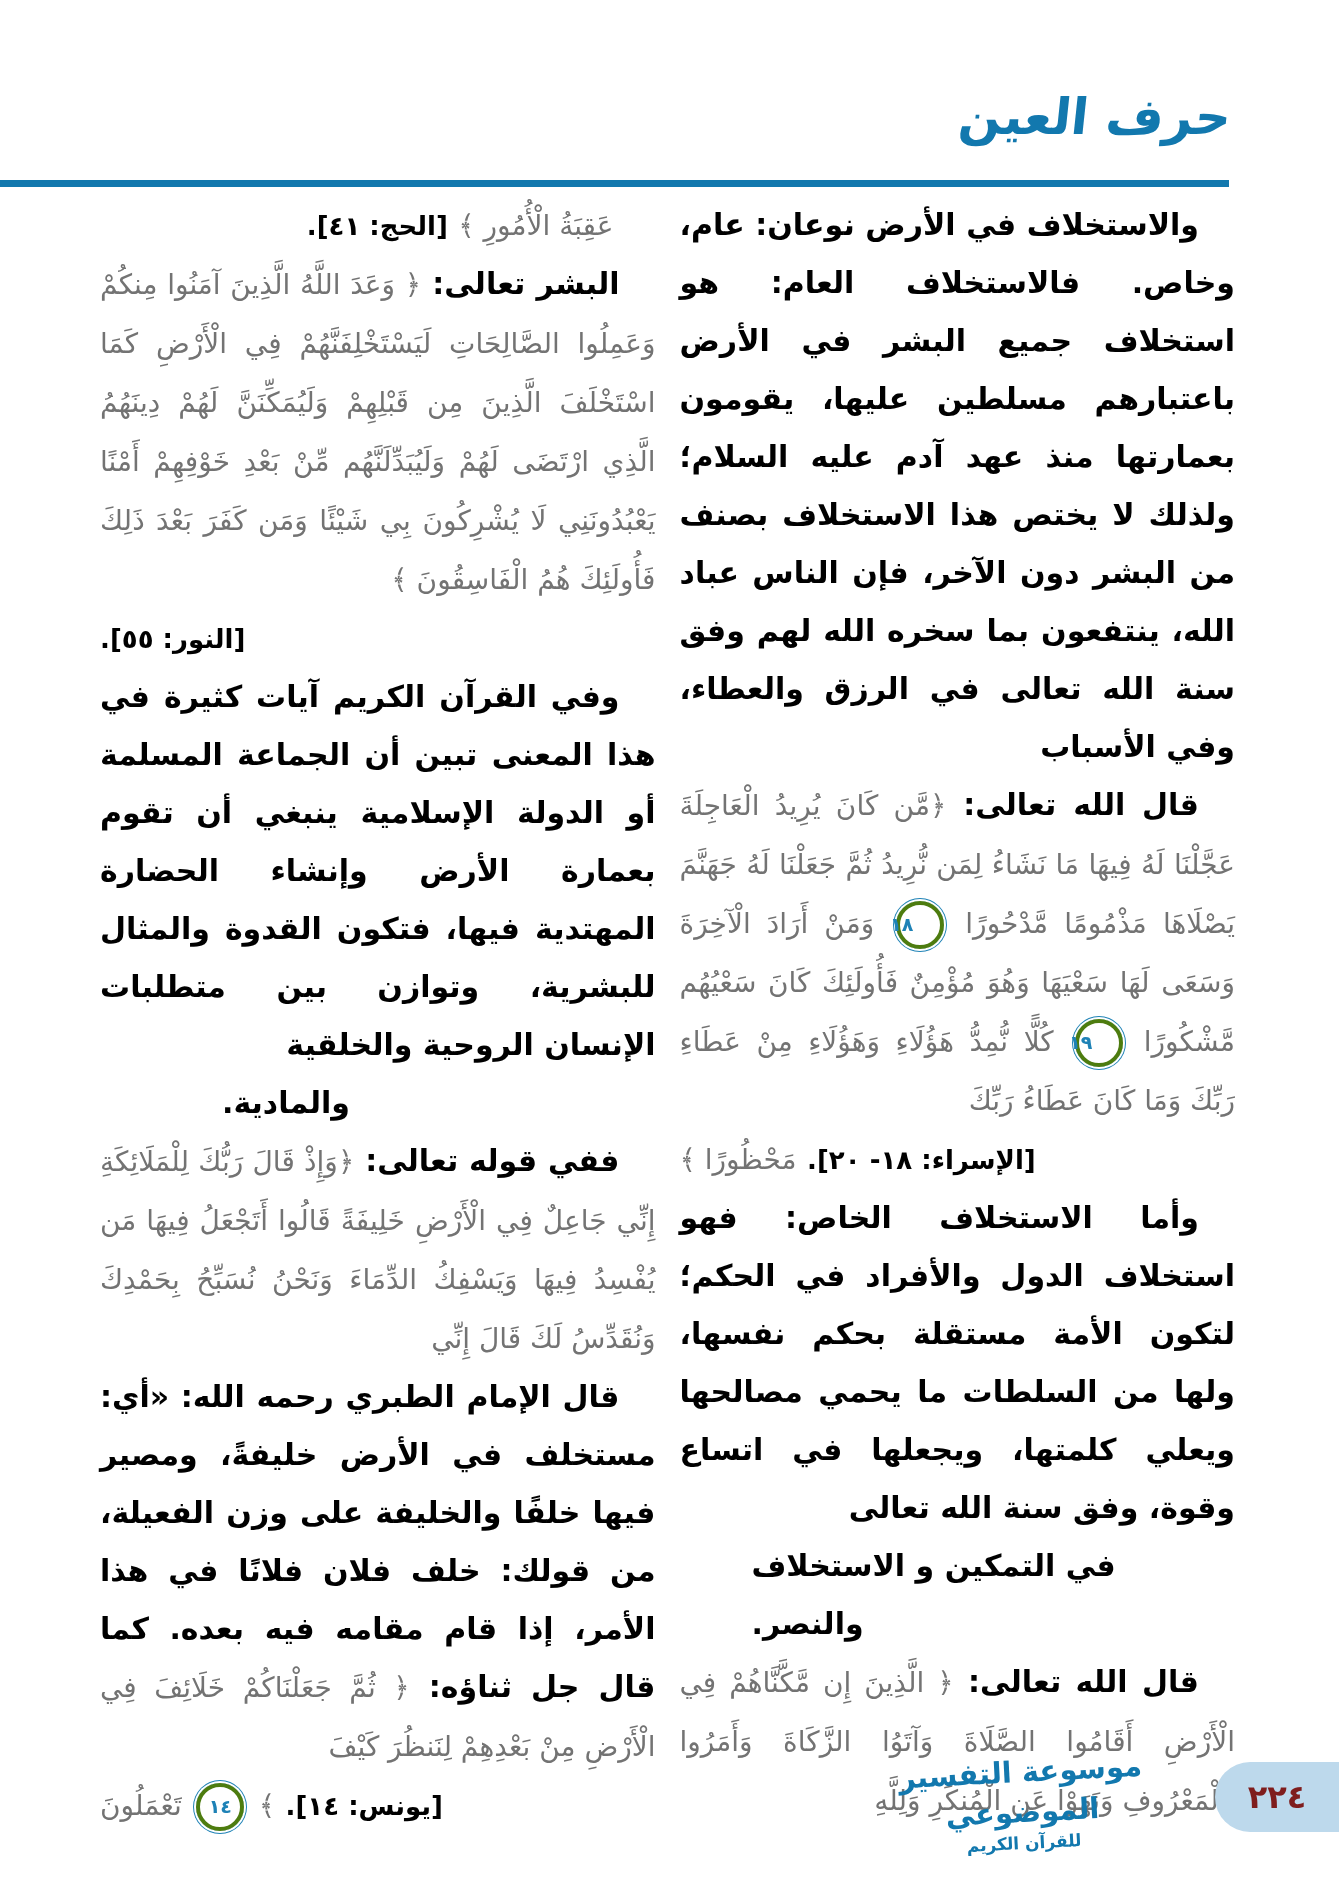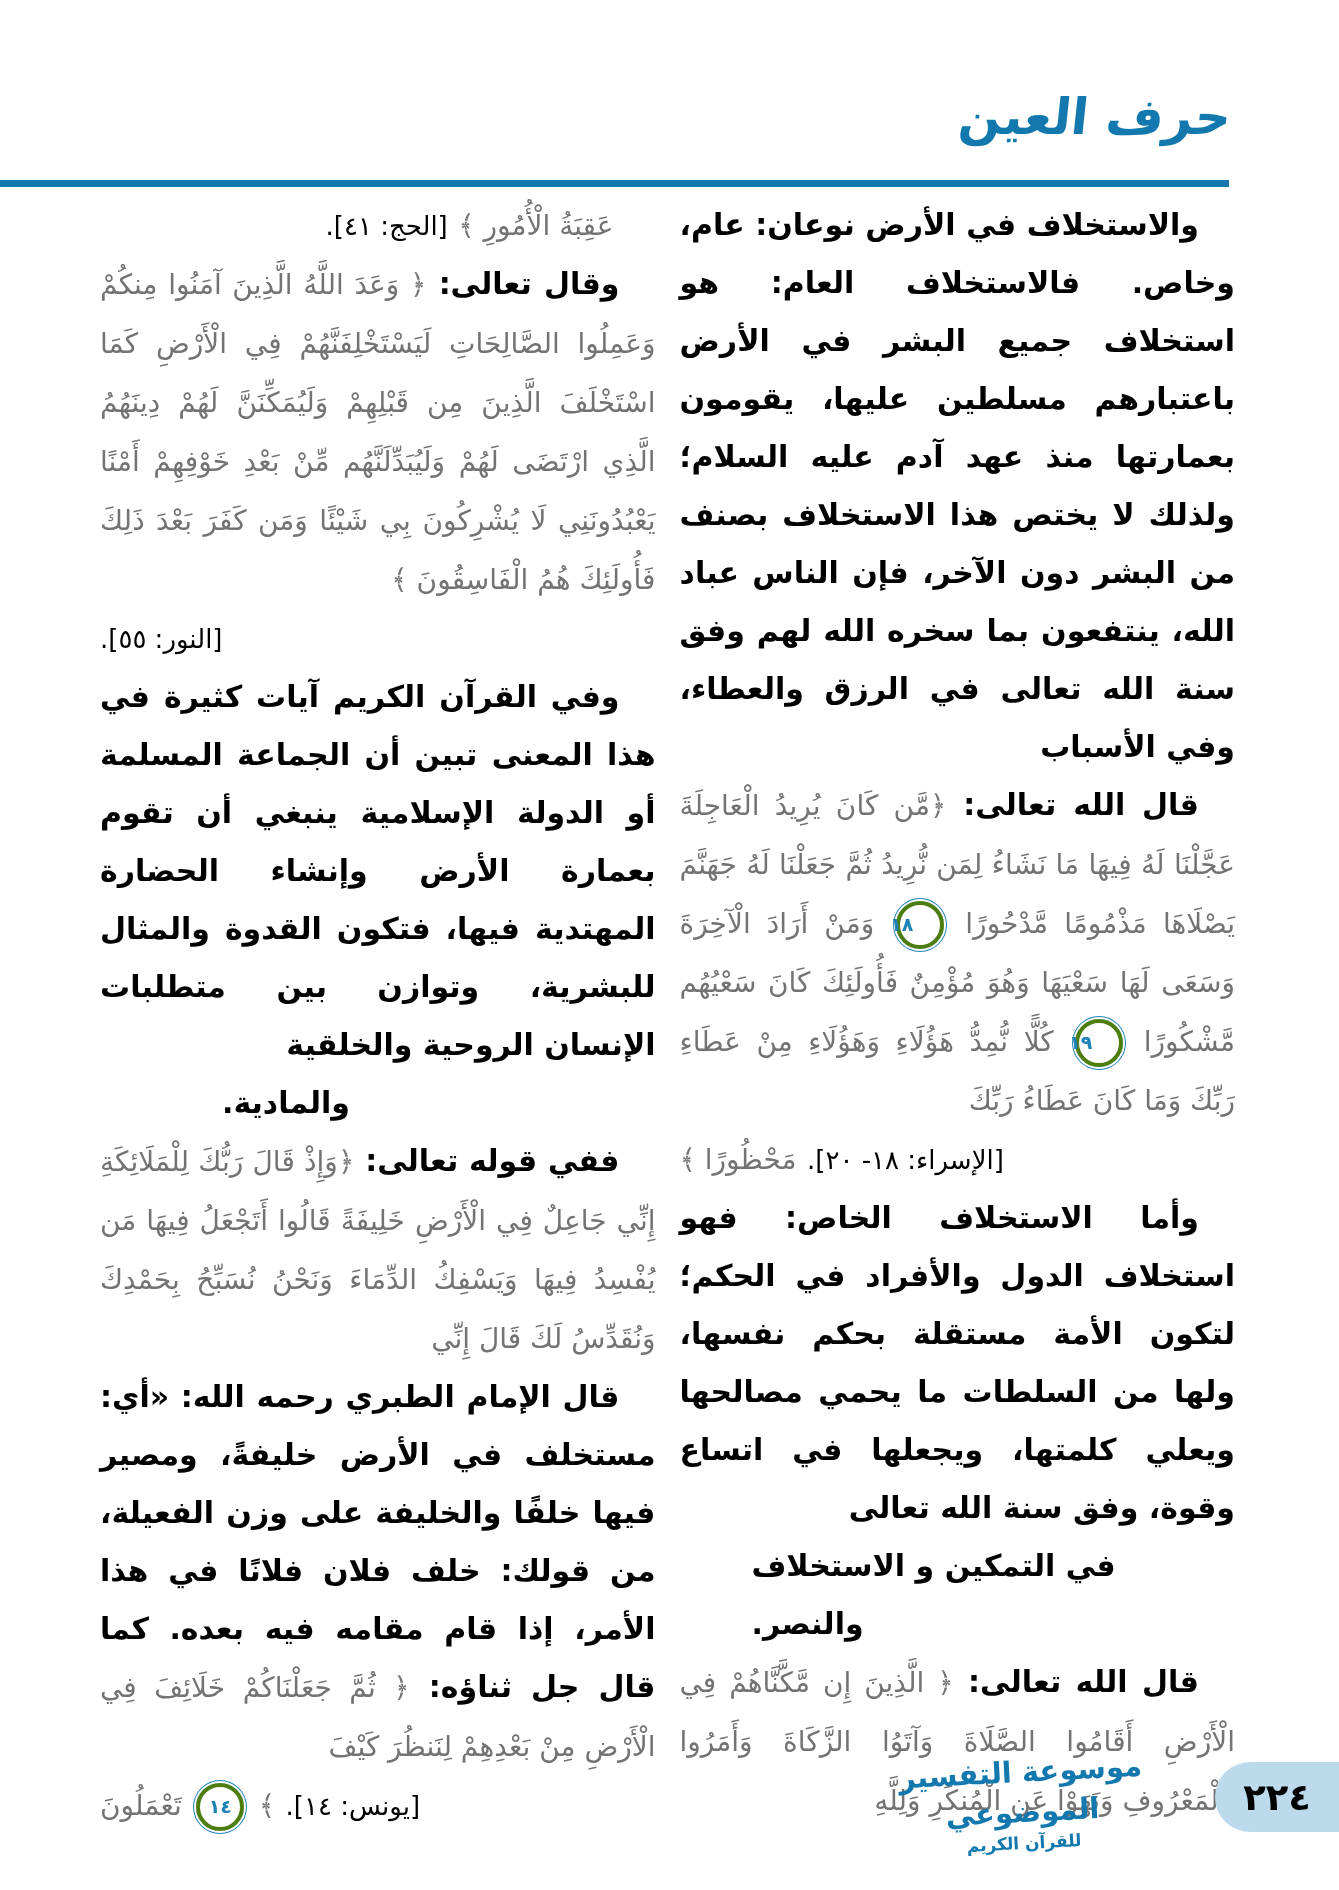--- a/index.html
+++ b/index.html
@@ -35,21 +35,21 @@
     font-size:30px;font-weight:700;
     line-height:58px;
     text-align:justify;
   }
   .col p{margin:0;}
   .indent{text-indent:36px;}
   .quran{
     font-weight:400;font-size:28px;color:#737373;
   }
   .ref{
-    font-weight:400;font-size:26px;color:#000;
+    font-weight:700;font-size:26px;color:#000;
   }
   .line-left{text-align:left;}
   .line-left-pad{text-align:left;padding-left:72px;}
   .line-left-pad-lg{text-align:left;padding-left:122px;}
   .line-right-ind{text-align:right;padding-right:42px;}
   .ayah-num{
     display:inline-flex;align-items:center;justify-content:center;
     width:40px;height:40px;border:4px solid #4d7c0f;border-radius:50%;
     font-size:19px;line-height:1;color:#1e82b6;font-weight:700;
     vertical-align:middle;margin:0 4px;
@@ -61,21 +61,21 @@
     text-align:center;color:#1278ae;
     transform:rotate(-3deg);
   }
   .logo-line1{font-size:29px;font-weight:700;line-height:40px;letter-spacing:-1px;}
   .logo-line2{font-size:17px;font-weight:700;line-height:22px;}
   .page-badge{
     position:absolute;top:1762px;right:0;
     width:124px;height:70px;
     background:#bdd9ec;border-radius:35px 0 0 35px;
     display:flex;align-items:center;justify-content:center;
-    color:#000000;font-size:37px;font-weight:700;
+    color:#7f1d1d;font-size:32px;font-weight:700;
   }
 </style>
 </head>
 <body>
 
 <div class="page">
 
   <div class="chapter-title">حرف العين</div>
   <div class="header-rule"></div>
 
@@ -115,21 +115,21 @@
     </div>
 
     <div class="col">
 
       <p class="line-right-ind">
         <span class="quran">عَقِبَةُ الْأُمُورِ ﴾</span>
         <span class="ref">[الحج: ٤١].</span>
       </p>
 
       <p class="indent">
-        <span>وقال تعالى:</span>
+        <span>البشر تعالى:</span>
         <span class="quran">﴿ وَعَدَ اللَّهُ الَّذِينَ آمَنُوا مِنكُمْ وَعَمِلُوا الصَّالِحَاتِ لَيَسْتَخْلِفَنَّهُمْ فِي الْأَرْضِ كَمَا اسْتَخْلَفَ الَّذِينَ مِن قَبْلِهِمْ وَلَيُمَكِّنَنَّ لَهُمْ دِينَهُمُ الَّذِي ارْتَضَى لَهُمْ وَلَيُبَدِّلَنَّهُم مِّنْ بَعْدِ خَوْفِهِمْ أَمْنًا يَعْبُدُونَنِي لَا يُشْرِكُونَ بِي شَيْئًا وَمَن كَفَرَ بَعْدَ ذَلِكَ فَأُولَئِكَ هُمُ الْفَاسِقُونَ ﴾</span>
       </p>
       <p class="line-left">
         <span class="ref">[النور: ٥٥].</span>
       </p>
 
       <p class="indent">
         <span>وفي القرآن الكريم آيات كثيرة في هذا المعنى تبين أن الجماعة المسلمة أو الدولة الإسلامية ينبغي أن تقوم بعمارة الأرض وإنشاء الحضارة المهتدية فيها، فتكون القدوة والمثال للبشرية، وتوازن بين متطلبات الإنسان الروحية والخلقية</span>
       </p>
       <p class="line-left-pad-lg">

